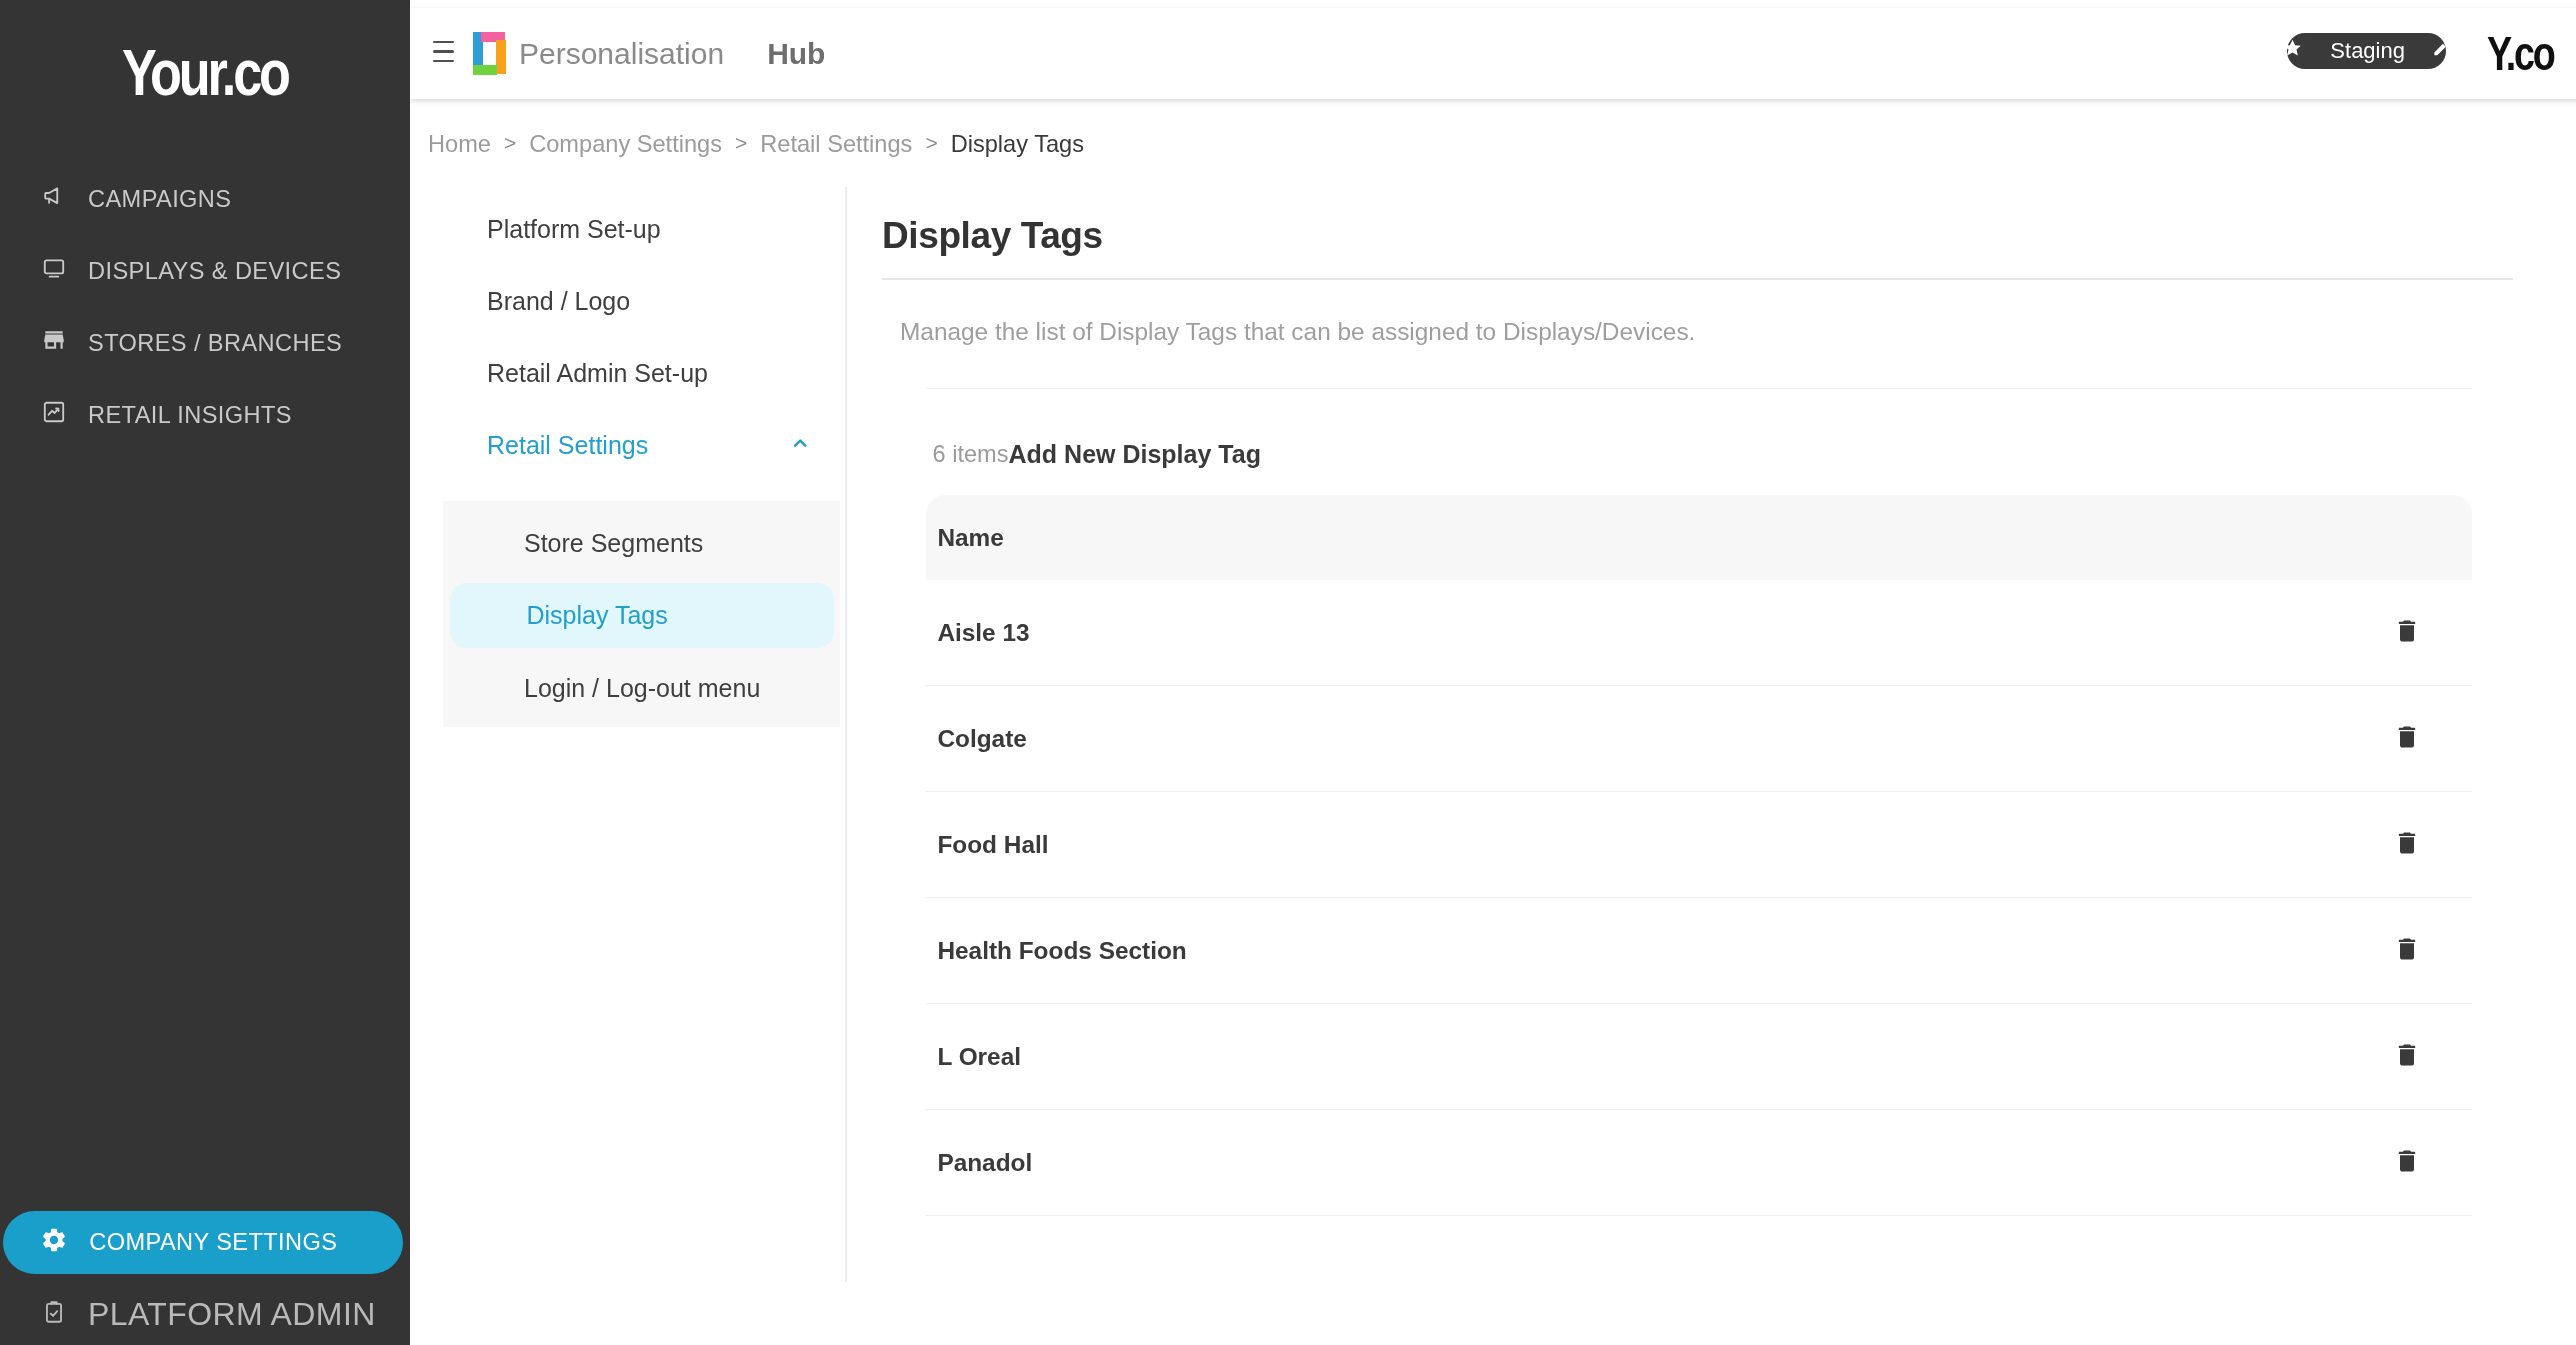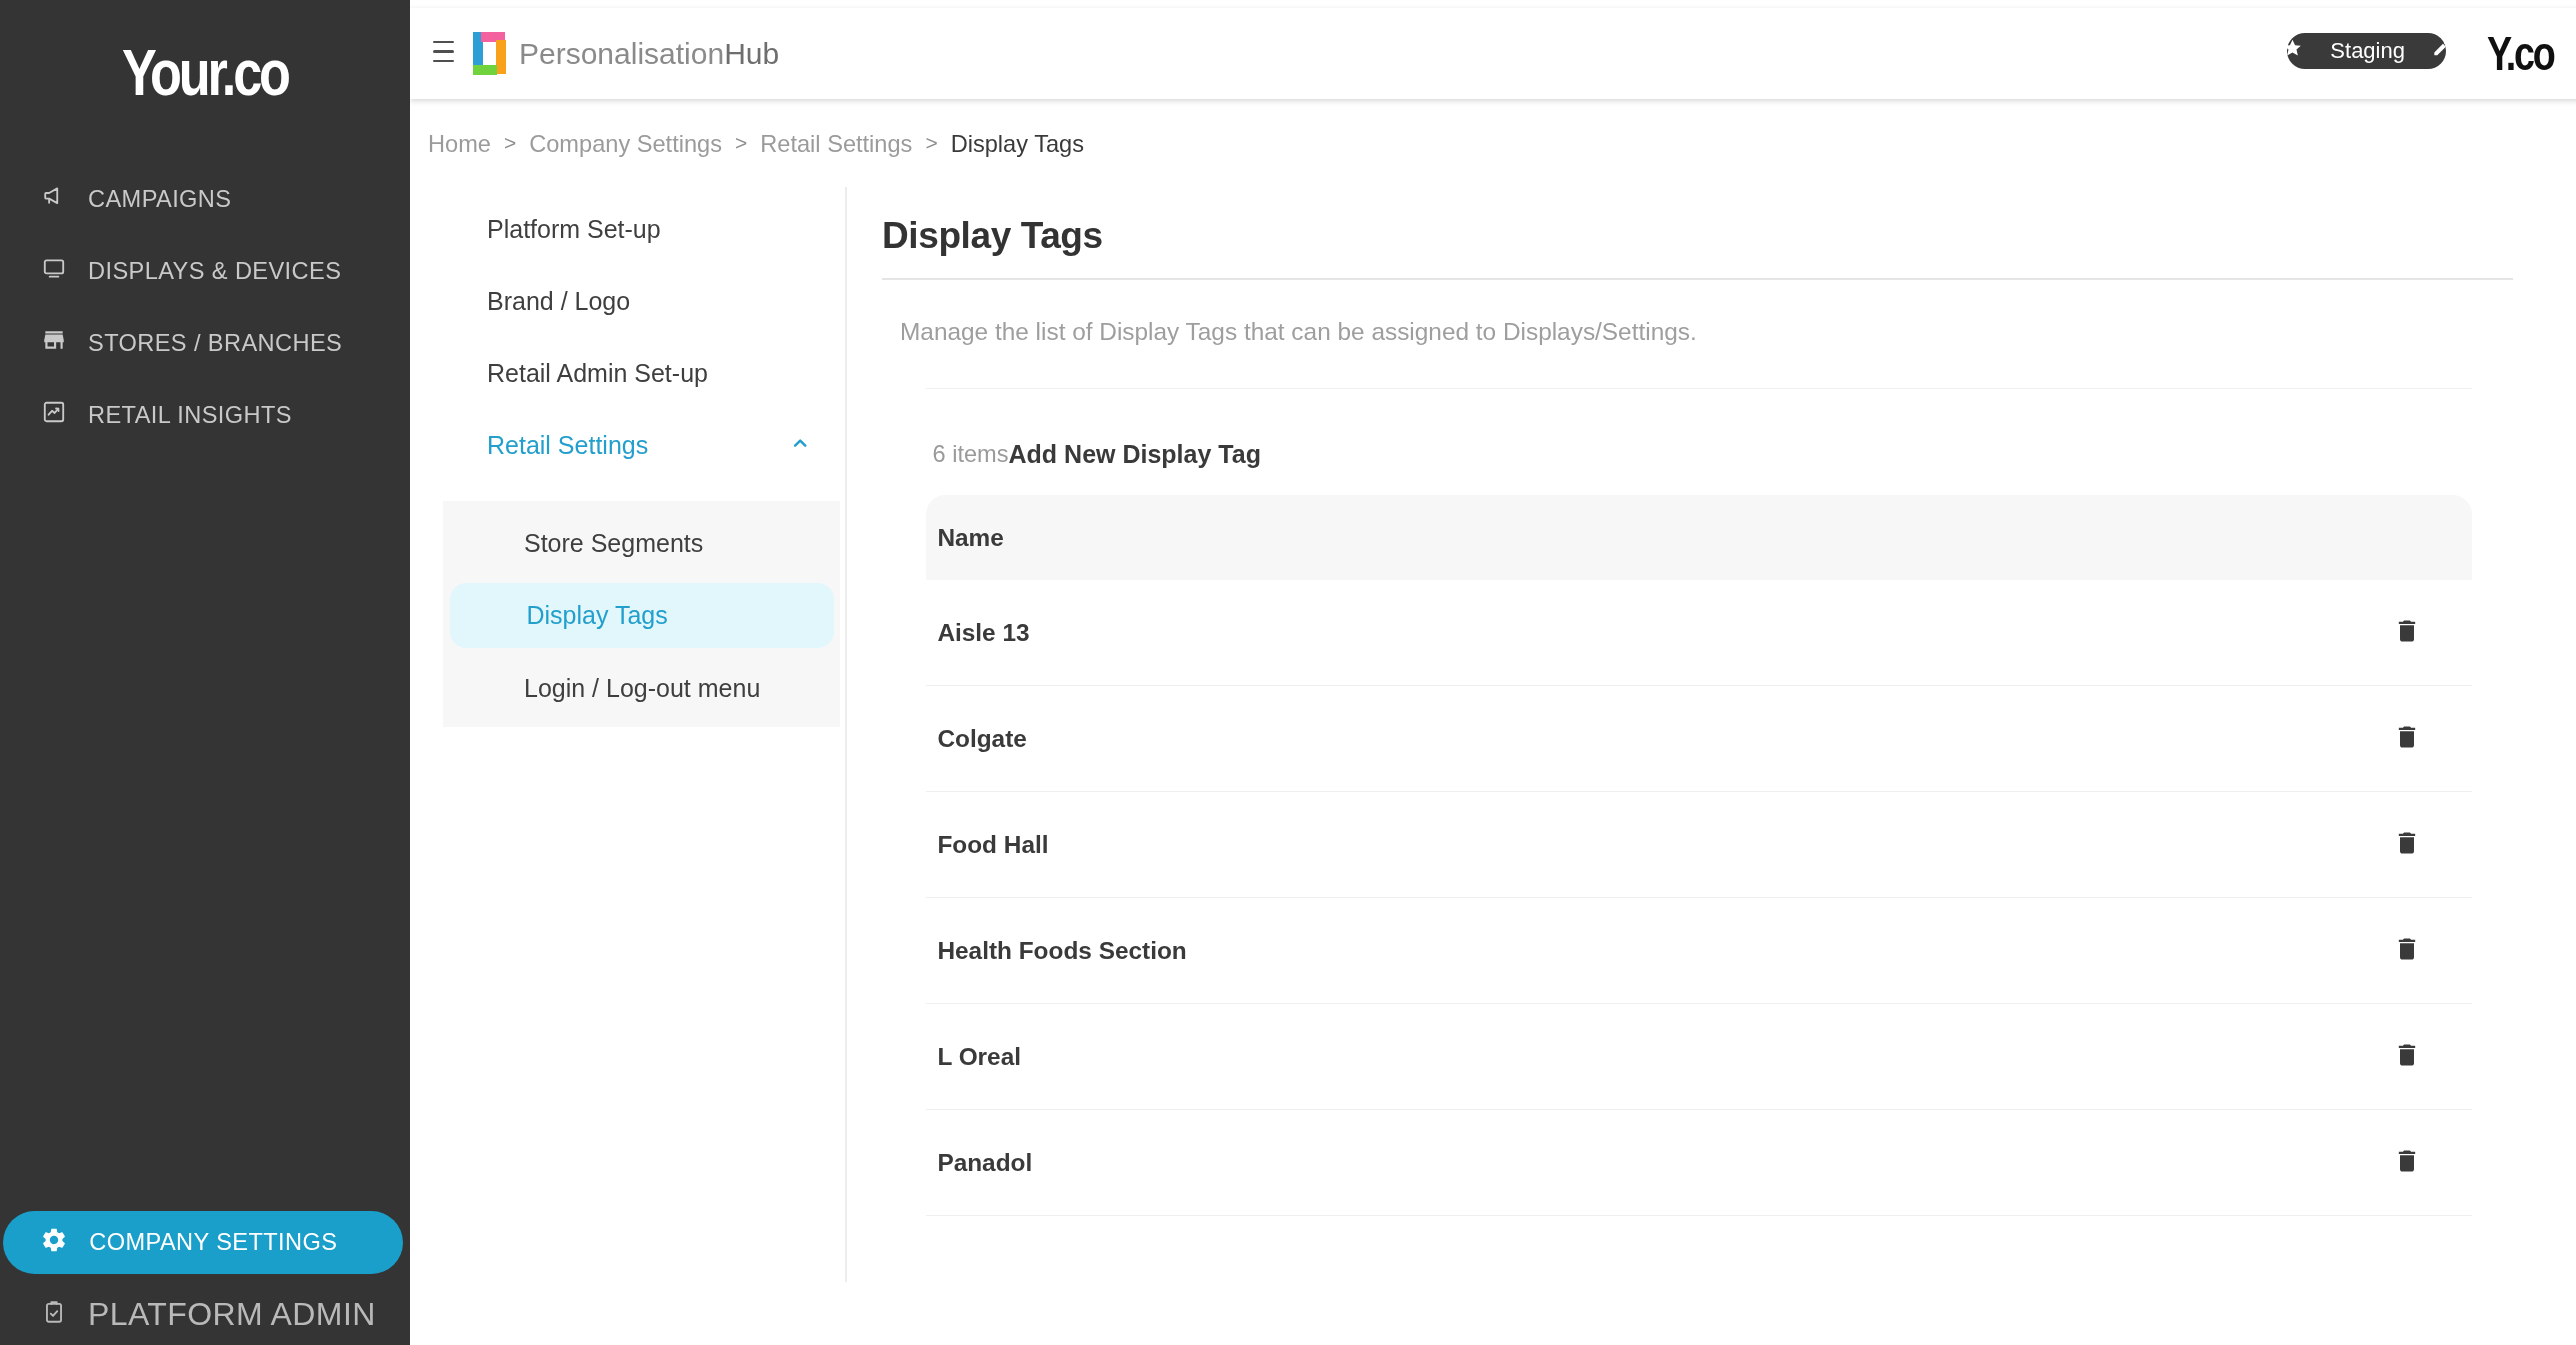--- a/index.html
+++ b/index.html
@@ -55,21 +55,21 @@
   .hamburger .bar:last-child { margin-bottom: 0; }
 
   .applogo-mark { position: absolute; left: 63px; top: 24.4px; width: 32.5px; height: 42px; }
   .applogo-mark i { position: absolute; display: block; }
   .lg-blue   { left: 0;  top: 0;  width: 9.8px; height: 34px; background: #2e9fd6; }
   .lg-pink   { left: 8.1px; top: 0; width: 24.4px; height: 9.8px; background: #f4619f; }
   .lg-orange { left: 23px; top: 8.1px; width: 9.8px; height: 34px; background: #f9a11b; }
   .lg-green  { left: 0; top: 32.5px; width: 24.4px; height: 9.8px; background: #70d23c; }
 
   .apptext { position: absolute; left: 109px; top: 0; height: 91px; display: flex; align-items: center; font-size: 30px; color: #8a8a8a; }
-  .apptext b { color: #6e6e6e; font-weight: 400; }
+  .apptext b { color: #6e6e6e; font-weight: 700; margin-left: 43px; }
 
   .stage-pill {
     position: absolute; left: 1877px; top: 25px; width: 159px; height: 36px;
     background: #3a3a3a; border-radius: 18px;
     display: flex; align-items: center; justify-content: center; gap: 27px;
     color: #ffffff; font-size: 22px; cursor: pointer;
   }
   .yco {
     position: absolute; left: 2077px; top: 23px;
     font-size: 41px; font-weight: 700; letter-spacing: -2.4px; color: #101010;
@@ -291,21 +291,21 @@
   </div>
   <div class="sub-row r3">
     <span>Login / Log-out menu</span>
   </div>
 </div>
 
 <div class="vdivider"></div>
 
 <h1 class="page-title">Display Tags</h1>
 <div class="title-rule"></div>
-<div class="page-desc">Manage the list of Display Tags that can be assigned to Displays/Settings.</div>
+<div class="page-desc">Manage the list of Display Tags that can be assigned to Displays/Devices.</div>
 
 <div class="card">
   <div class="card-toolbar">
     <span class="items-count">6 items</span>
     <button class="add-btn">Add New Display Tag</button>
   </div>
 
   <div class="table-head">
     <span>Name</span>
   </div>

